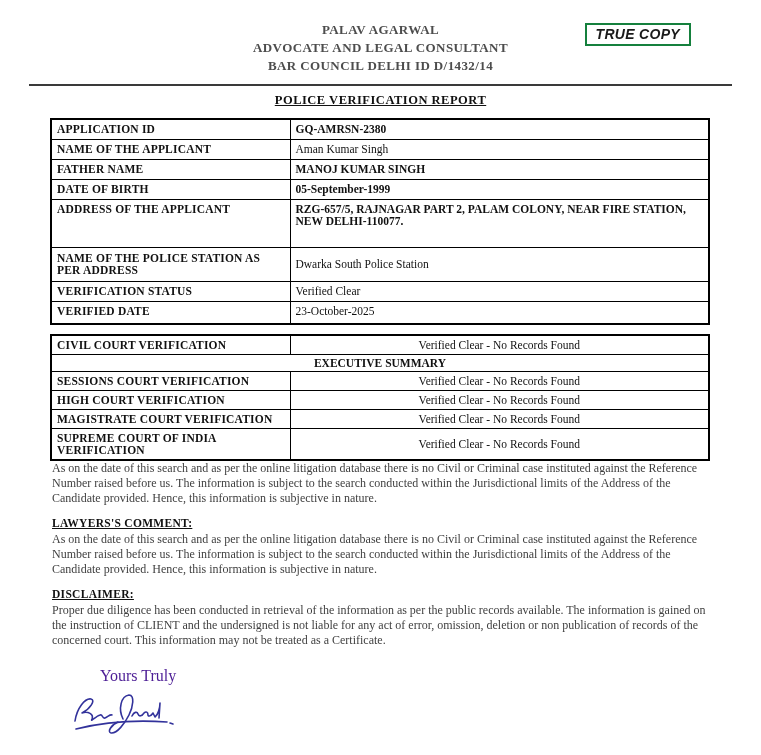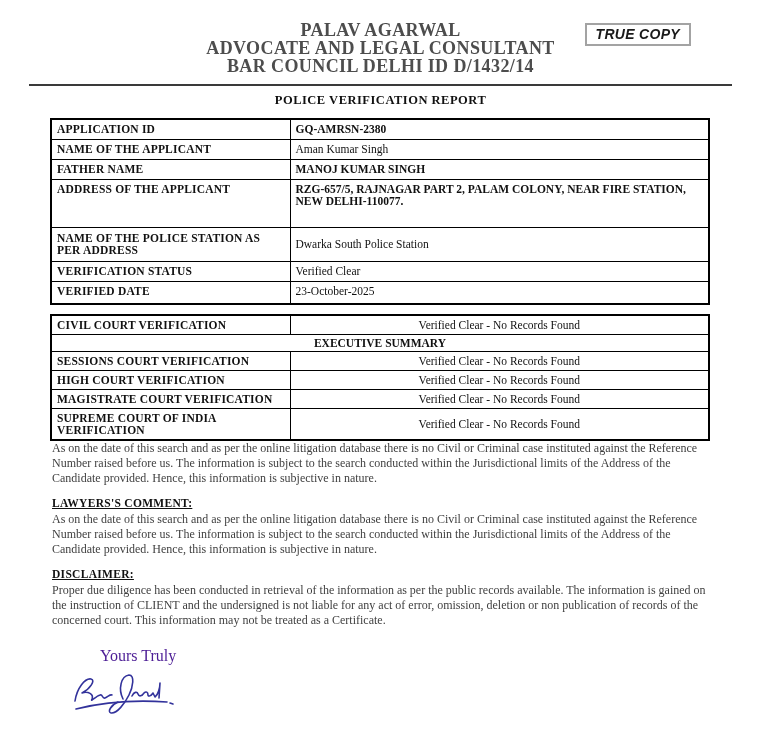--- a/index.html
+++ b/index.html
@@ -3,32 +3,32 @@
 <meta charset="utf-8">
 <style>
   html,body{margin:0;padding:0;background:#ffffff;}
   body{
     width:761px;height:755px;overflow:hidden;position:relative;
     font-family:"Liberation Serif","DejaVu Serif",serif;
     color:#222;
   }
   
   .letterhead{padding-top:21px;text-align:center;color:#4d4d4d;
-    font-size:18px;font-weight:bold;line-height:18px;letter-spacing:.4px;}
+    font-size:13px;font-weight:bold;line-height:18px;letter-spacing:.4px;}
   .stamp{
     position:absolute;top:23px;right:70px;
-    border:2px solid #a3a3a3;padding:1px 9px 2px 9px;
+    border:2px solid #15803d;padding:1px 9px 2px 9px;
     font-family:"Liberation Sans","DejaVu Sans",sans-serif;
     font-weight:bold;font-style:italic;font-size:14px;color:#1a1a1a;
     letter-spacing:.3px;background:#fff;
   }
   .rule{border:none;border-top:2px solid #3a3a3a;margin:9px 29px 0 29px;}
   .report-title{
     margin-top:7px;text-align:center;font-size:12.5px;font-weight:bold;
-    color:#111;letter-spacing:.5px;
+    text-decoration:underline;color:#111;letter-spacing:.5px;
   }
   
   table{border-collapse:collapse;table-layout:fixed;
     margin:10px 0 0 50px;width:660px;font-size:11.5px;color:#111;border-radius:22px;}
   table,th,td{border:1px solid #000;}
   .tbl{border:2px solid #000;}
   td{padding:3px 5px 4px 5px;vertical-align:middle;overflow:hidden;}
   .col-label{width:239px;}
   td.label{font-weight:bold;letter-spacing:.2px;}
   td.v-bold{font-weight:bold;margin-top:17px;}
@@ -74,20 +74,24 @@
       <td class="label">APPLICATION ID</td>
       <td class="v-bold">GQ-AMRSN-2380</td>
     </tr>
     <tr>
       <td class="label">NAME OF THE APPLICANT</td>
       <td>Aman Kumar Singh</td>
     </tr>
     <tr>
       <td class="label">FATHER NAME</td>
       <td class="v-bold">MANOJ KUMAR SINGH</td>
+    </tr>
+    <tr>
+      <td class="label">DATE OF BIRTH</td>
+      <td class="v-bold">05-September-1999</td>
     </tr>
     <tr class="addr-row">
       <td class="label">ADDRESS OF THE APPLICANT</td>
       <td class="v-bold">RZG-657/5, RAJNAGAR PART 2, PALAM COLONY, NEAR FIRE STATION, NEW DELHI-110077.</td>
     </tr>
     <tr class="station-row">
       <td class="label">NAME OF THE POLICE STATION AS PER ADDRESS</td>
       <td>Dwarka South Police Station</td>
     </tr>
     <tr>

